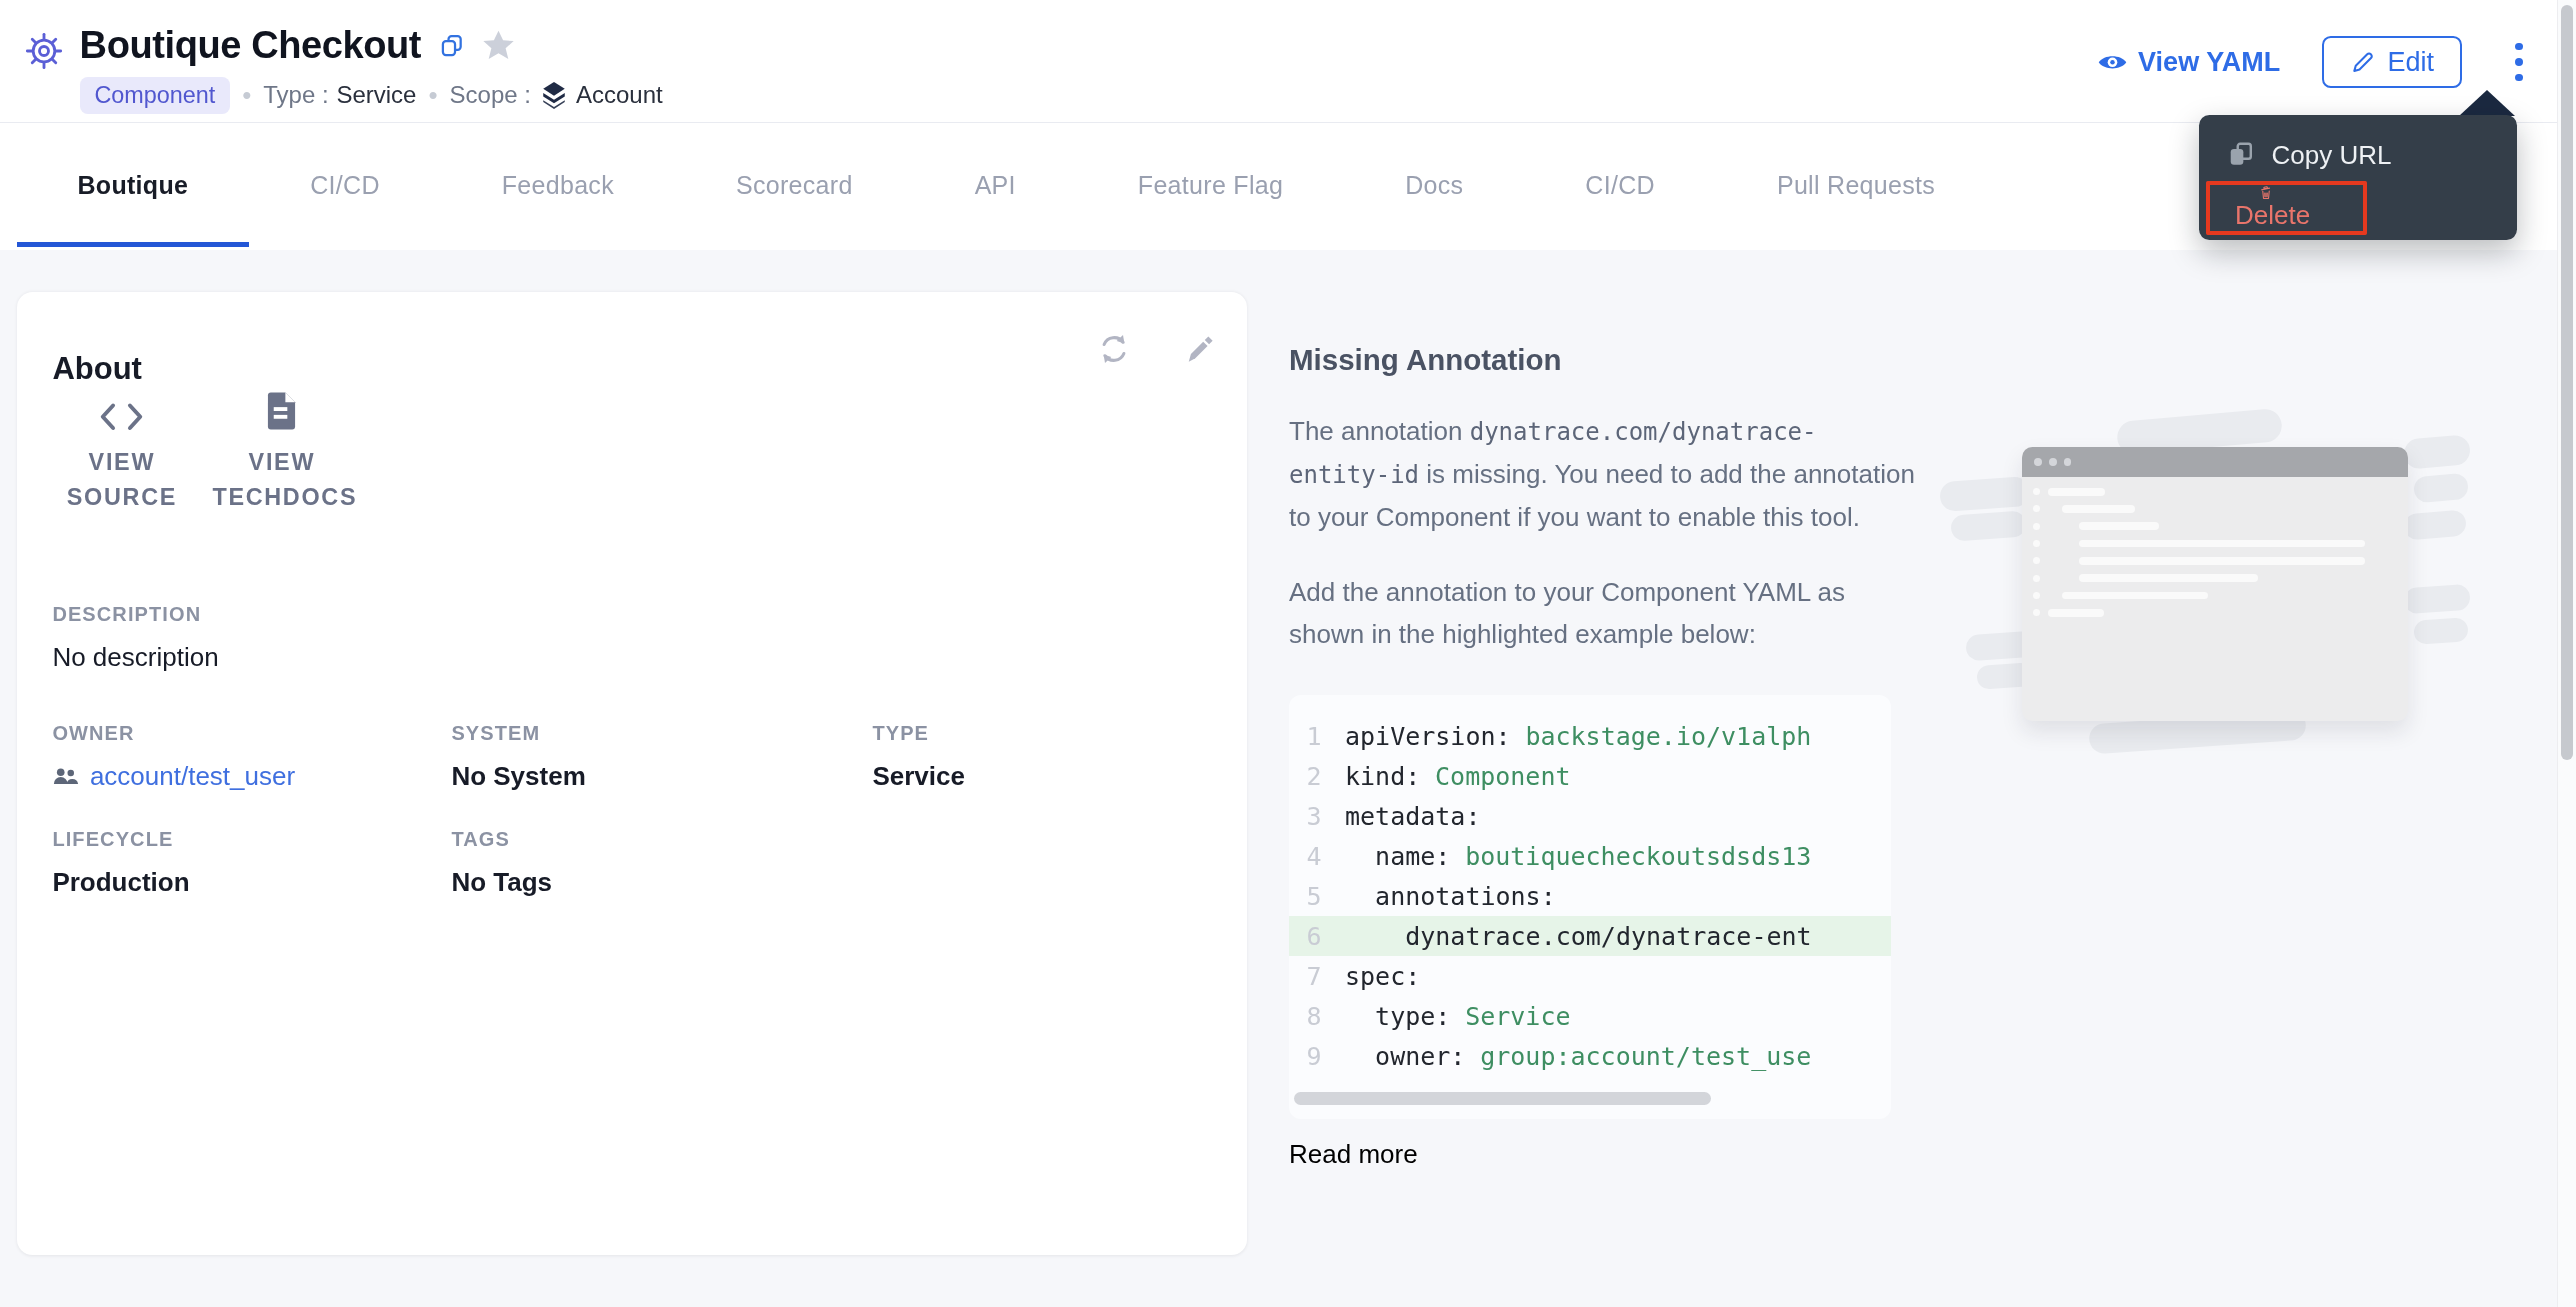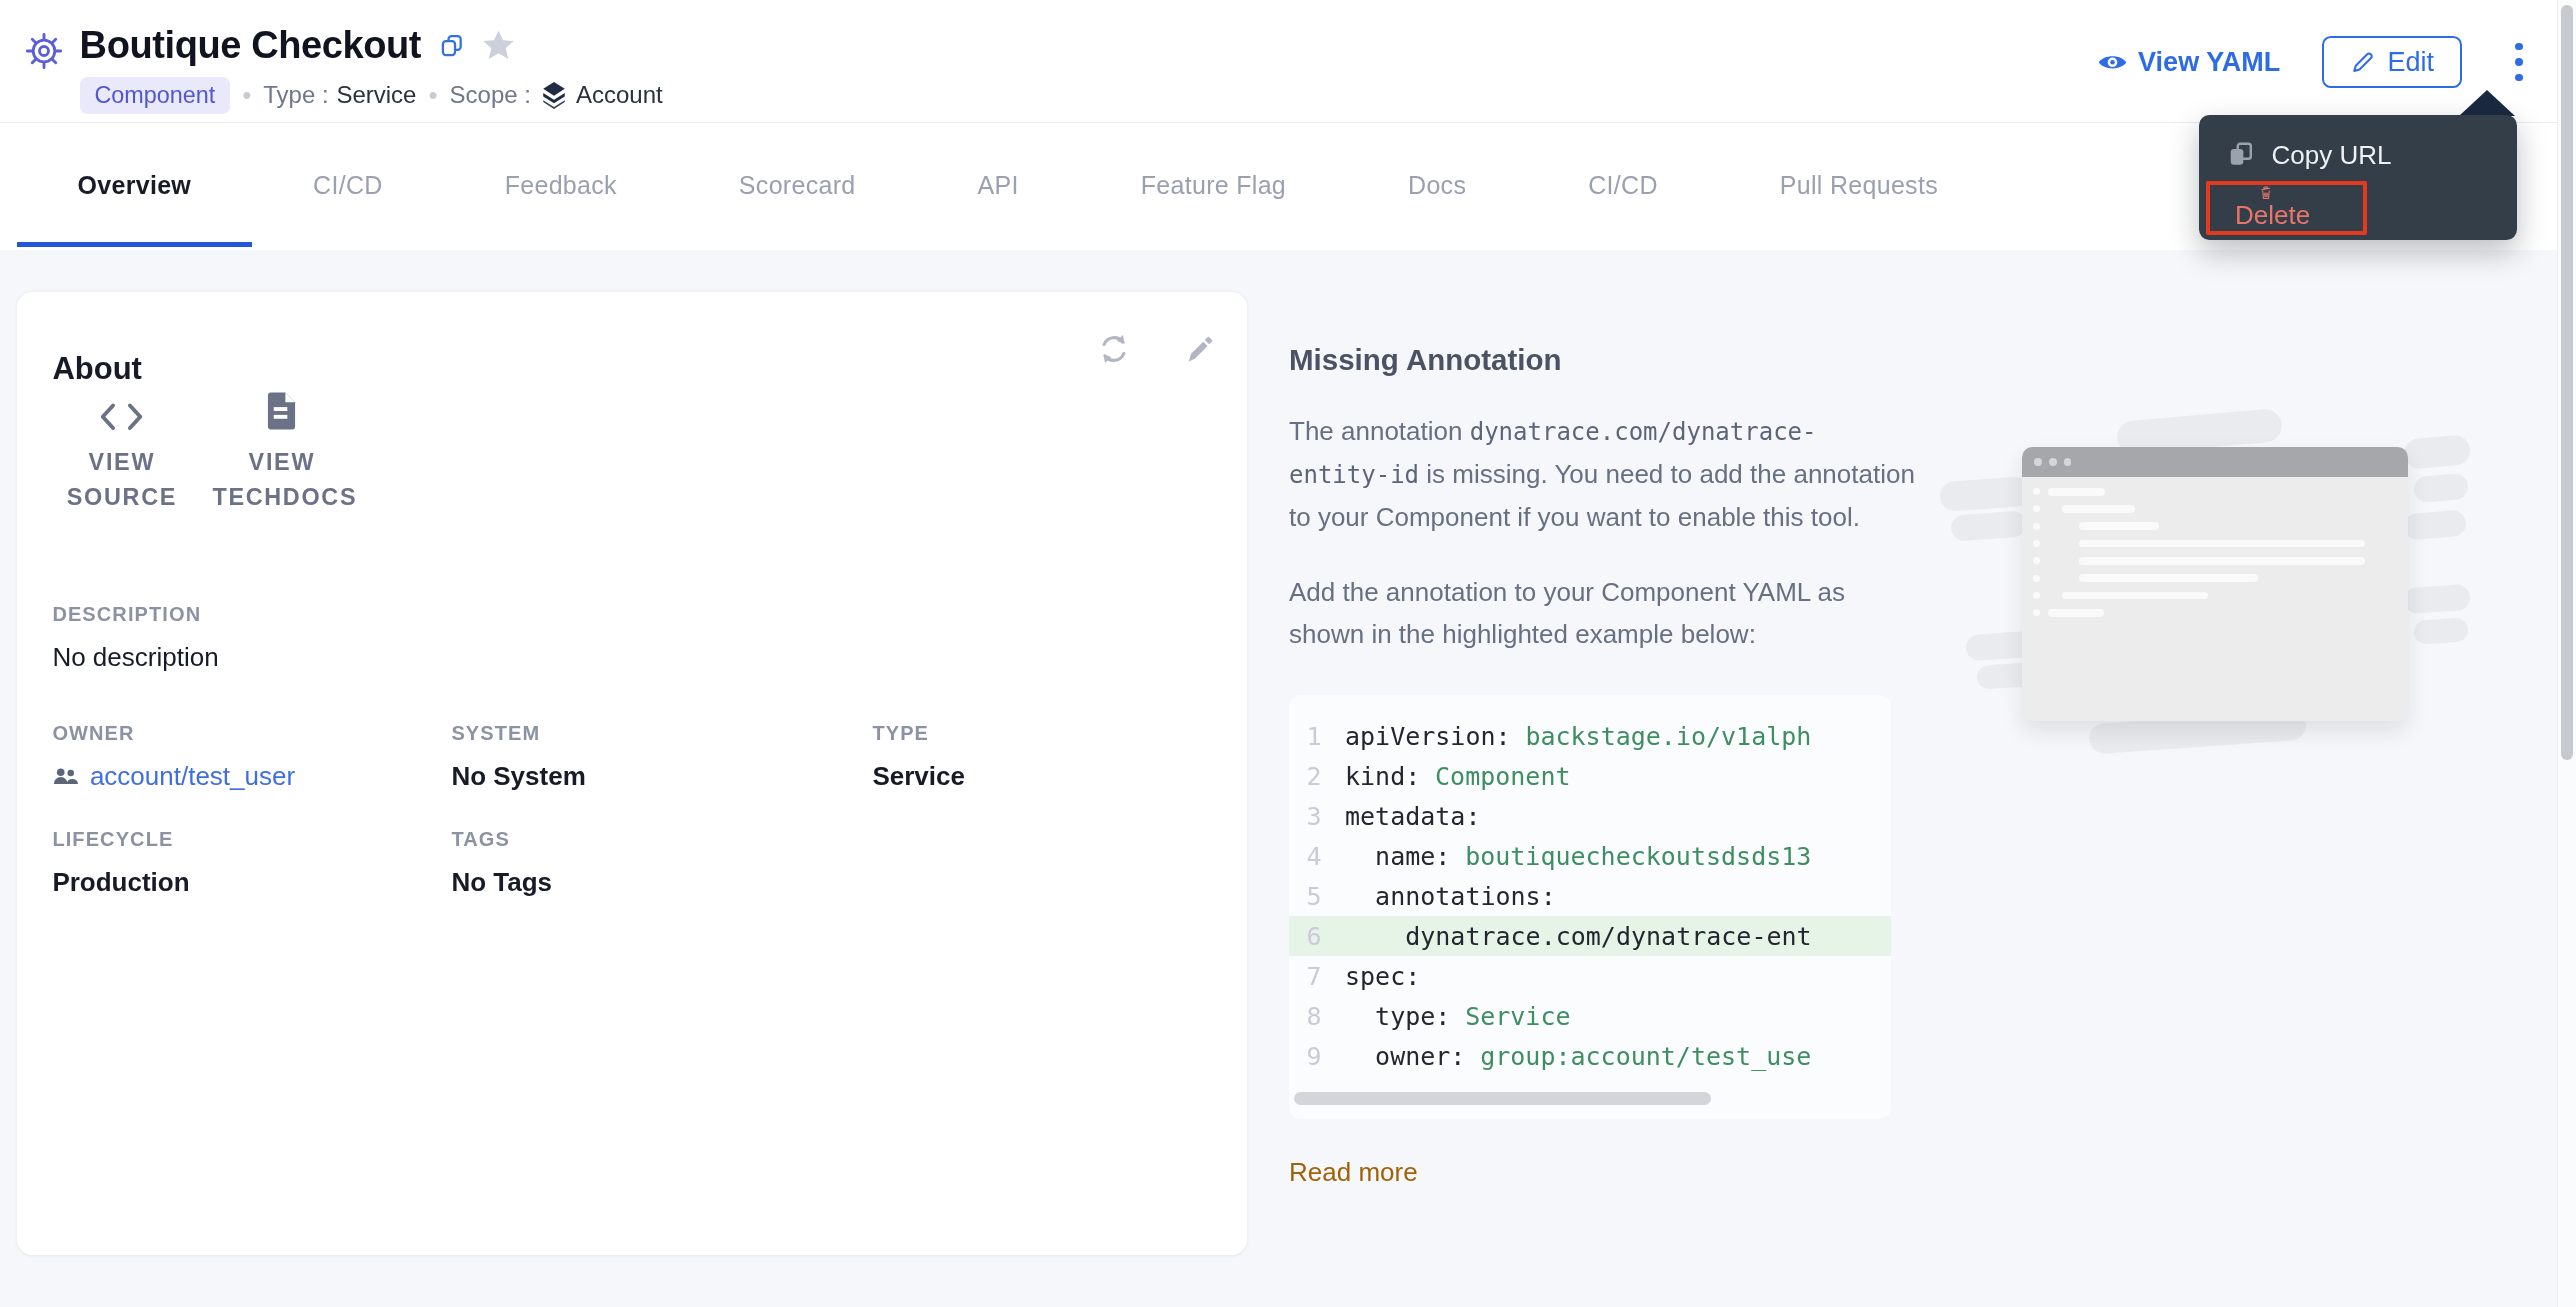--- a/index.html
+++ b/index.html
@@ -73,21 +73,21 @@
   .codeblock{margin-top:40px;width:602px;background:#fbfcfe;border-radius:12px;padding:21px 0 14px 0;}
   .cl{display:flex;align-items:center;height:40px;font-family:"DejaVu Sans Mono",monospace;font-size:25px;}
   .cl .ln{width:56px;text-align:right;padding-right:23.4px;color:#c9ccd4;flex:none;}
   .cl .ck{color:#22262e;white-space:pre;}
   .cl .cv{color:#3e8e62;white-space:pre;}
   .cl .cv:not(:empty){margin-left:14.8px;}
   .cl.i1 .ck{padding-left:2ch;}
   .cl.i2 .ck{padding-left:4ch;}
   .cl.hl{background:#e6f4e8;}
   .h-scrollbar{margin:15.6px 0 0 5.2px;width:417px;height:13px;border-radius:7px;background:#d3d5da;cursor:pointer;}
-  .read-more{margin-top:38px;font-size:26px;font-weight:500;color:#a16207;cursor:pointer;display:inline-block;}
+  .read-more{margin-top:20px;font-size:26px;font-weight:500;color:#000000;cursor:pointer;display:inline-block;}
 
   
   .illus{position:absolute;left:1935px;top:135px;width:599px;height:399px;}
   .scribble{position:absolute;background:#e9ebef;border-radius:21px;}
   .mock-window{position:absolute;left:87px;top:62px;width:386px;height:274px;background:#ececed;
     border-radius:10.4px;box-shadow:0 10.4px 22.6px rgba(30,34,48,0.10);overflow:hidden;}
   .mock-bar{height:29.5px;background:#a5a7ab;display:flex;align-items:center;padding-left:12px;}
   .mock-bar i{width:7.8px;height:7.8px;border-radius:50%;background:#d4d6da;margin-right:7px;}
   .mock-body{padding-top:11.3px;}
   .mock-row{display:flex;align-items:center;height:7.8px;margin-bottom:9.5px;}
@@ -185,21 +185,21 @@
       </button>
       <div class="kebab-btn">
         <i></i>
           <i></i>
           <i></i>
       </div>
     </div>
   </div>
 
   <div class="tabs">
-    <div class="tab active">Overview</div>
+    <div class="tab active">Boutique</div>
     <div class="tab">CI/CD</div>
     <div class="tab">Feedback</div>
     <div class="tab">Scorecard</div>
     <div class="tab">API</div>
     <div class="tab">Feature Flag</div>
     <div class="tab">Docs</div>
     <div class="tab">CI/CD</div>
     <div class="tab">Pull Requests</div>
   </div>
 

